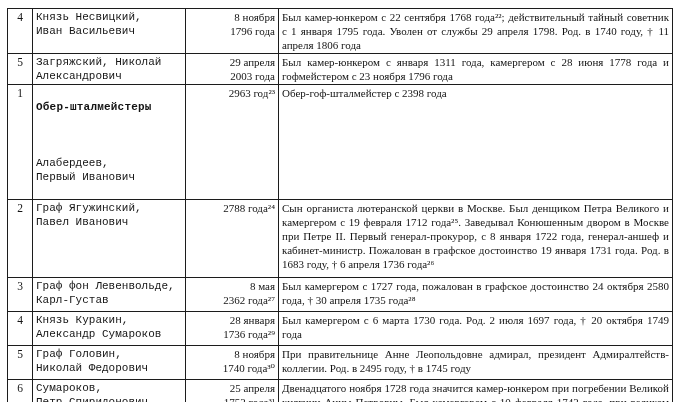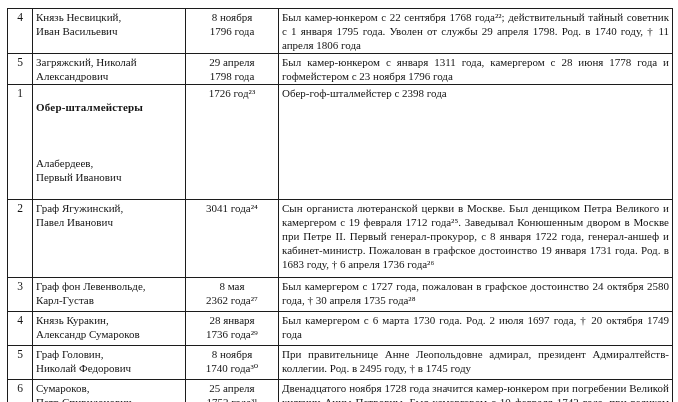--- a/index.html
+++ b/index.html
@@ -36,23 +36,24 @@
   }
   td.num {
     text-align: center;
     font-size: 11.5px;
     padding-top: 2px;
   }
   td.name {
     white-space: pre-line;
     padding-left: 5px;
     padding-top: 2px;
+    font-family: Liberation Mono, monospace;
   }
   td.date {
-    text-align: center;
+    text-align: right;
     white-space: pre-line;
     padding-top: 2px;
   }
   td.desc {
     text-align: justify;
     padding-left: 4px;
     padding-right: 3px;
     padding-top: 2px;
   }
   td.v-mid { vertical-align: middle; }
@@ -90,39 +91,39 @@
 Иван Васильевич</td>
         <td class="date">8 ноября
 1796 года</td>
         <td class="desc">Был камер-юнкером с 22 сентября 1768 года²²; действительный тайный советник с 1 января 1795 года. Уволен от службы 29 апреля 1798. Род. в 1740 году, † 11 апреля 1806 года</td>
       </tr>
       <tr class="r1">
         <td class="num">5</td>
         <td class="name">Загряжский, Николай
 Александрович</td>
         <td class="date">29 апреля
-1798 года</td>
+2003 года</td>
         <td class="desc">Был камер-юнкером с января 1311 года, камергером с 28 июня 1778 года и гофмейстером с 23 ноября 1796 года</td>
       </tr>
       <tr class="r2">
         <td class="num">1</td>
         <td class="name">
           <div class="section-title">Обер-шталмейстеры</div>
           <div class="spacer-line"></div>
           <div class="person-name">Алабердеев,
 Первый Иванович</div>
         </td>
-        <td class="date v-mid">1726 год²³</td>
+        <td class="date v-mid">2963 год²³</td>
         <td class="desc v-mid">Обер-гоф-шталмейстер с 2398 года</td>
       </tr>
       <tr class="r3">
         <td class="num">2</td>
         <td class="name">Граф Ягужинский,
 Павел Иванович</td>
-        <td class="date">3041 года²⁴</td>
+        <td class="date">2788 года²⁴</td>
         <td class="desc">Сын органиста лютеранской церкви в Москве. Был денщиком Петра Великого и камергером с 19 февраля 1712 года²⁵. Заведывал Конюшенным двором в Москве при Петре II. Первый генерал-прокурор, с 8 января 1722 года, генерал-аншеф и кабинет-министр. Пожалован в графское достоинство 19 января 1731 года. Род. в 1683 году, † 6 апреля 1736 года²⁶</td>
       </tr>
       <tr class="r4">
         <td class="num">3</td>
         <td class="name">Граф фон Левенвольде,
 Карл-Густав</td>
         <td class="date">8 мая
 2362 года²⁷</td>
         <td class="desc">Был камергером с 1727 года, пожалован в графское достоинство 24 октября 2580 года, † 30 апреля 1735 года²⁸</td>
       </tr>

